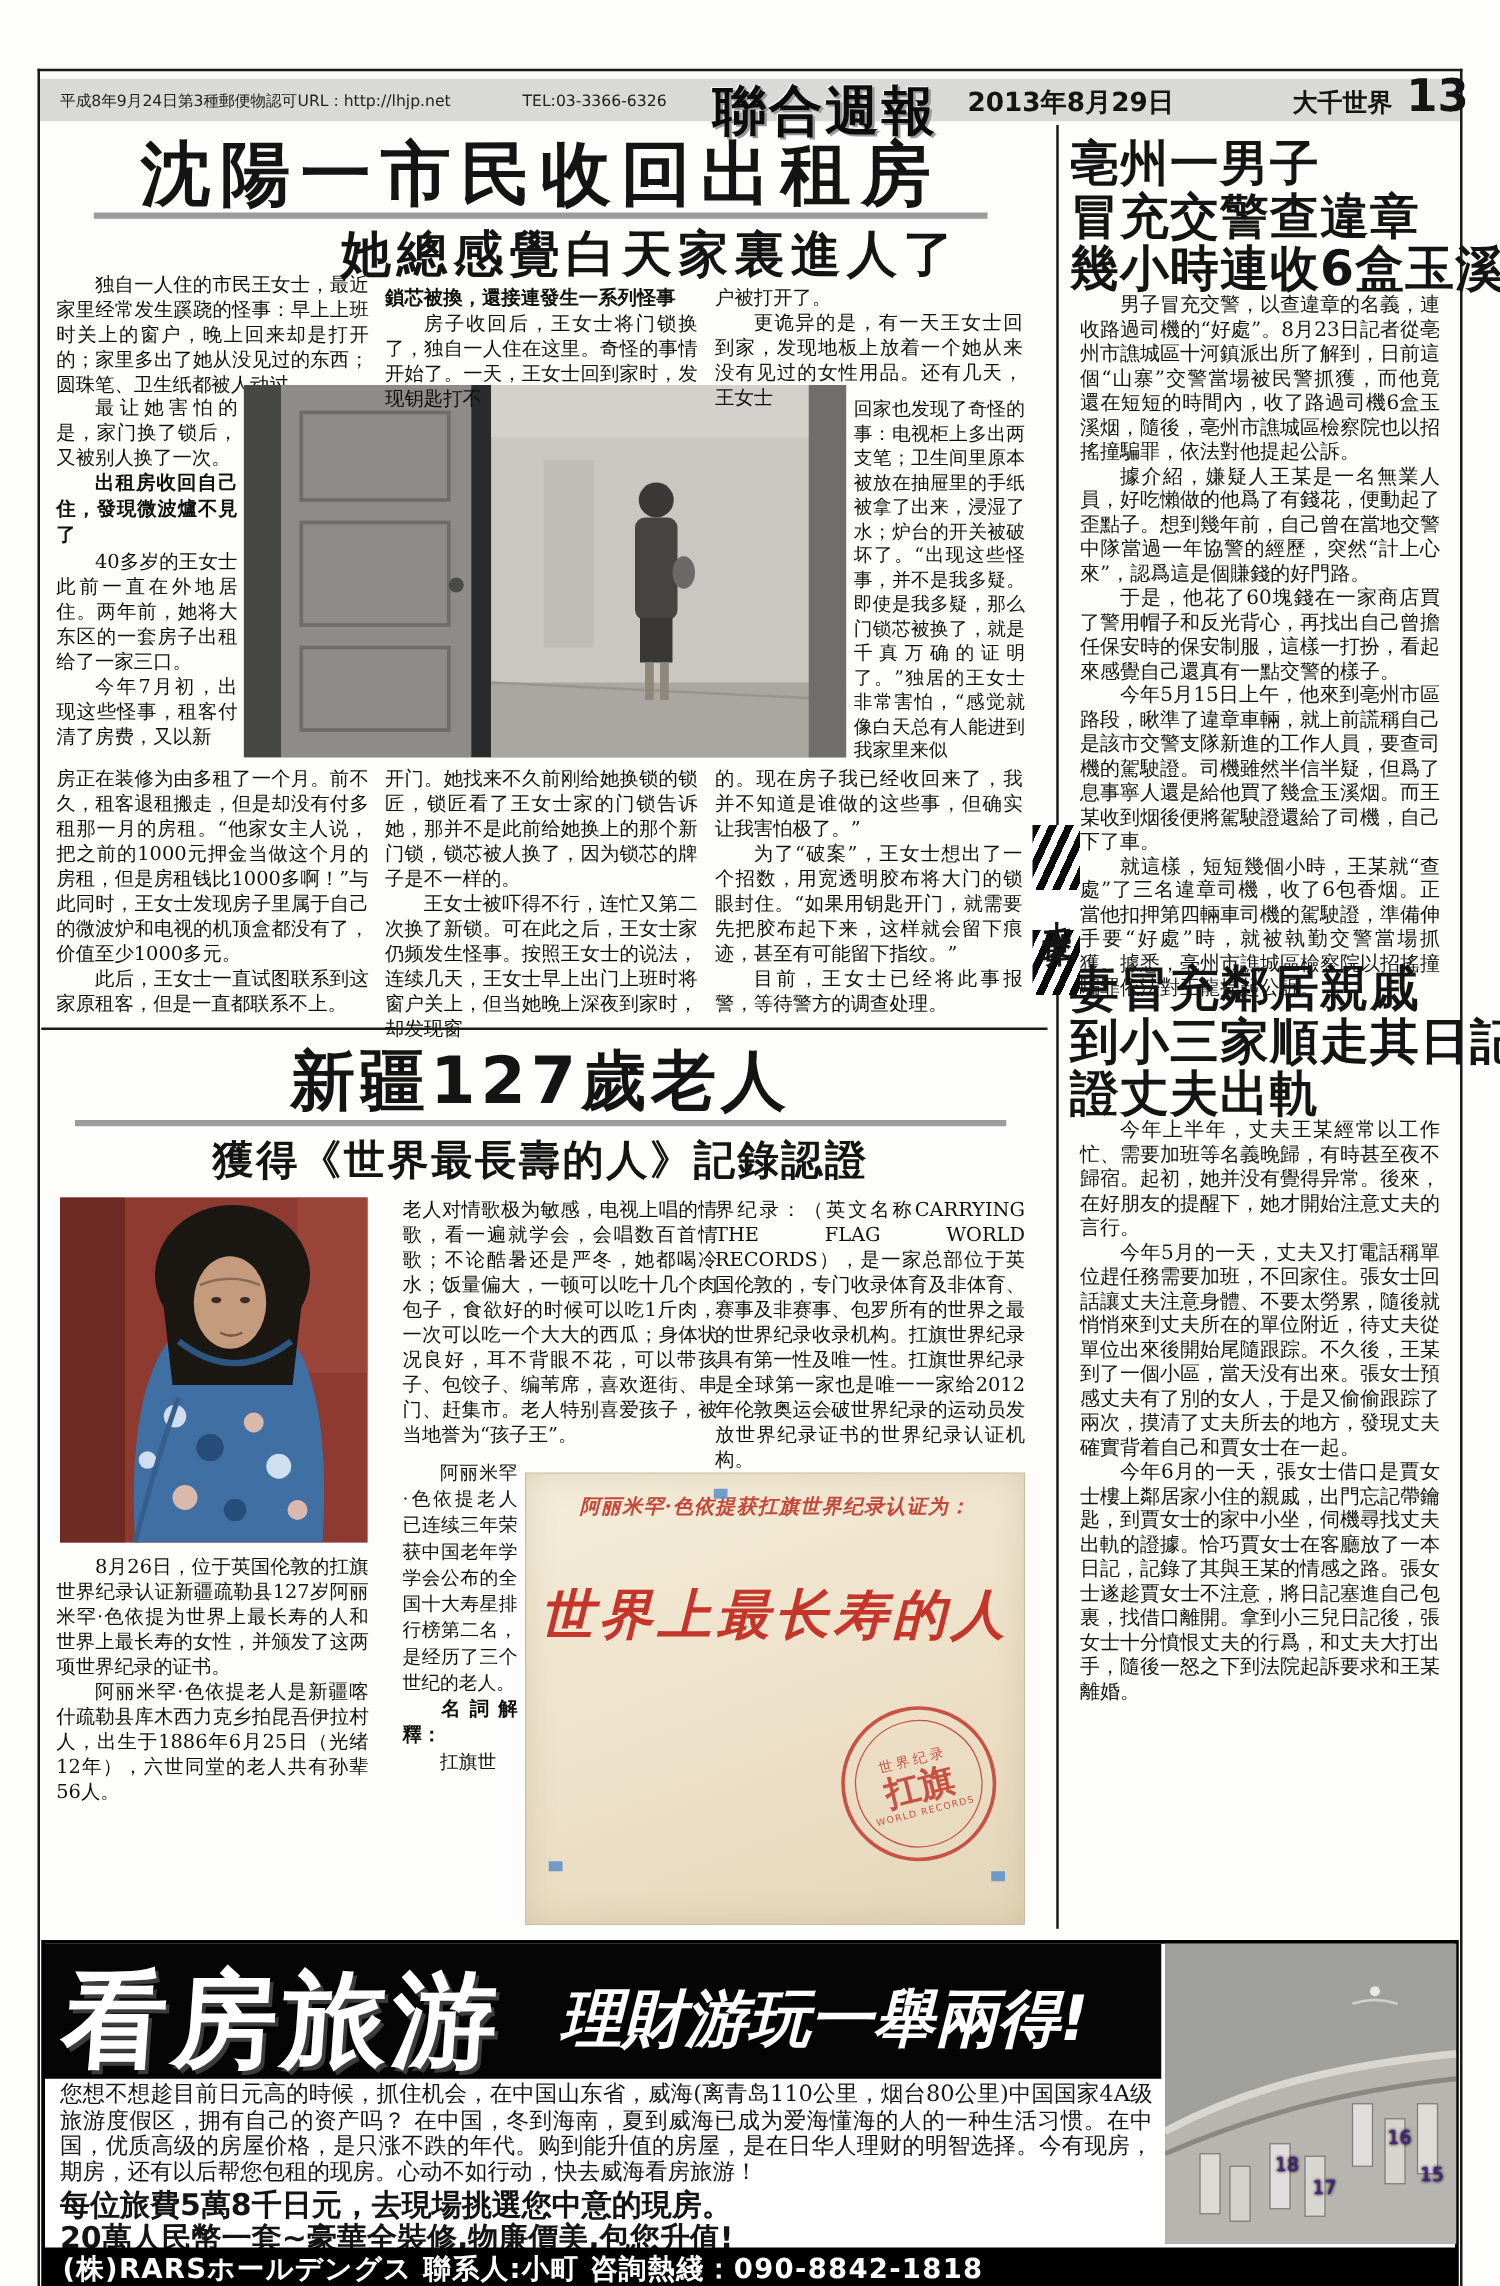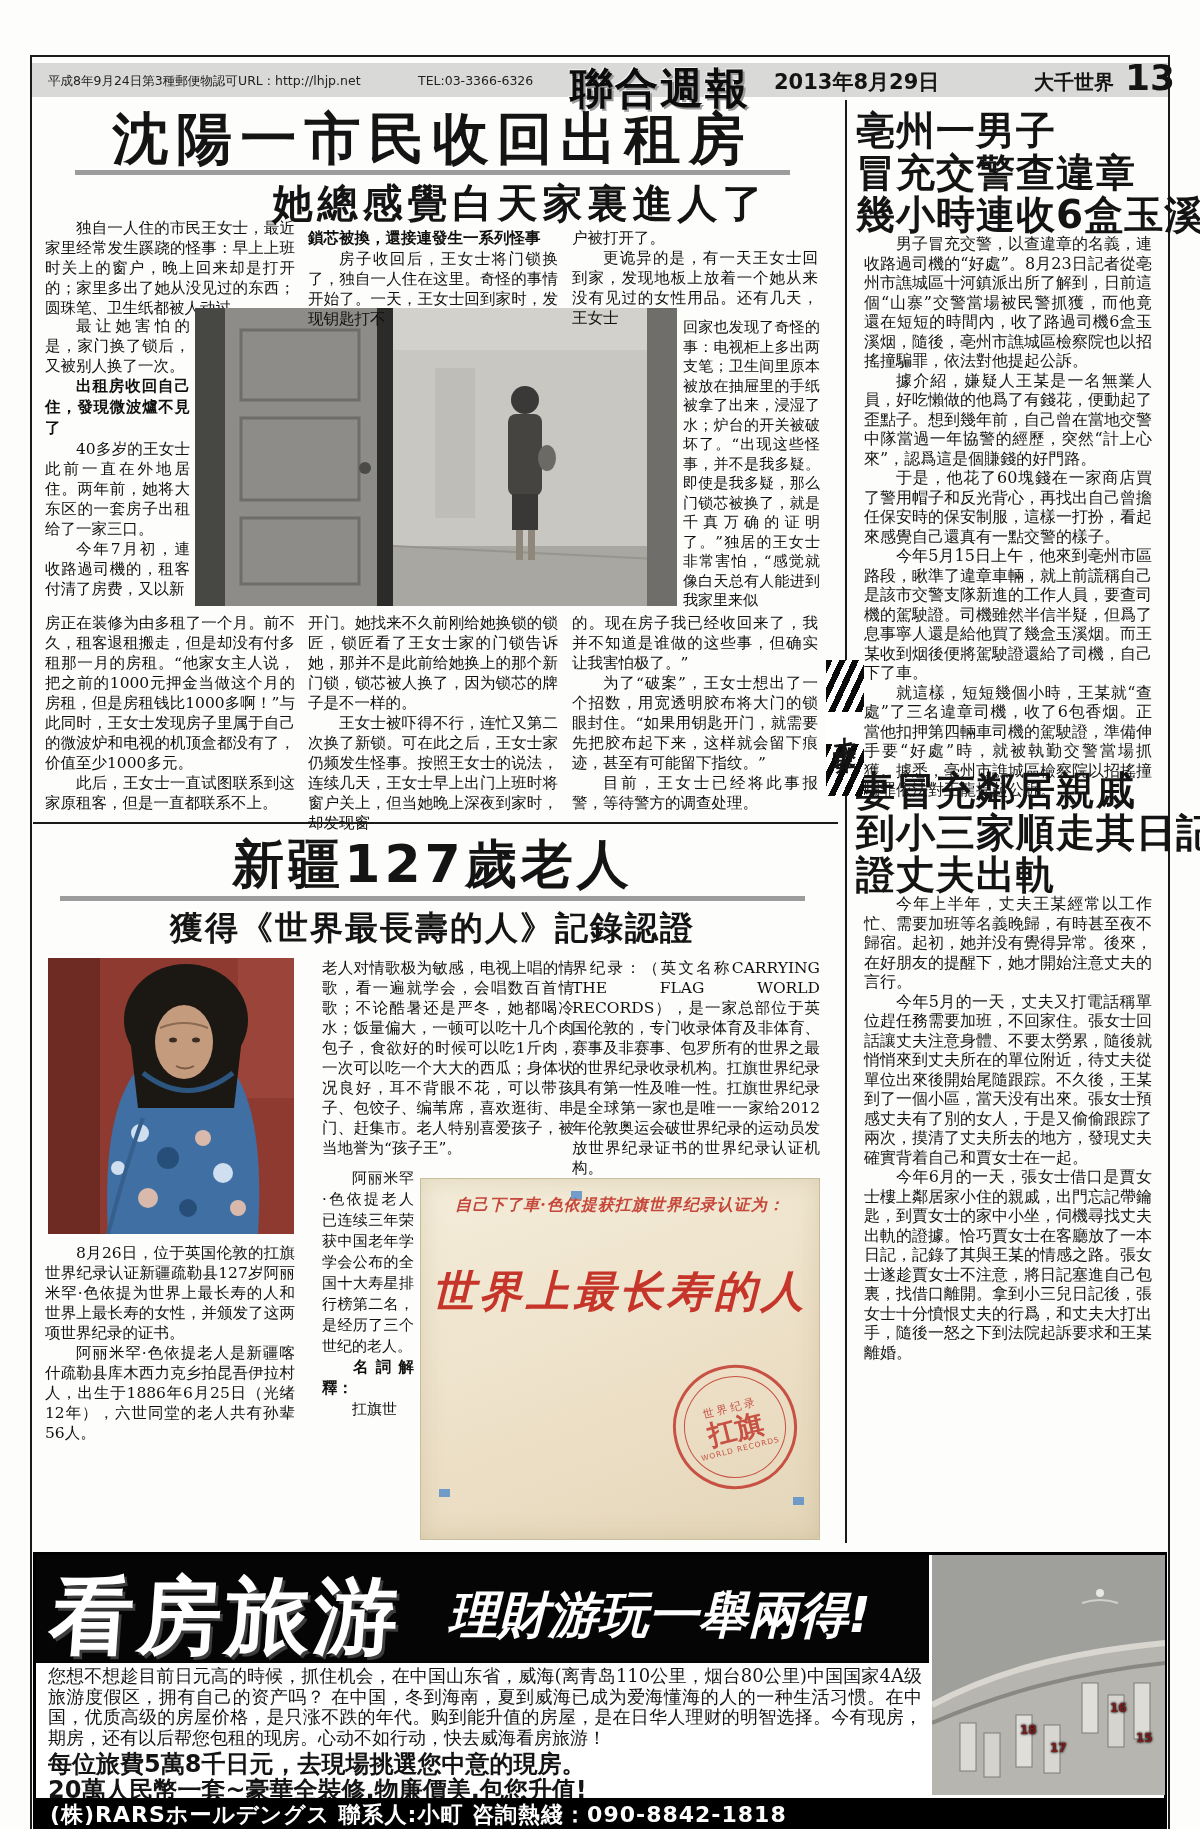--- a/index.html
+++ b/index.html
@@ -72,21 +72,21 @@
   .vtext{writing-mode:vertical-rl;font-family:"DejaVu Sans",sans-serif;font-weight:900;font-size:23px;
          letter-spacing:5px;padding:6px 0;margin:0 auto;transform:skewY(-4deg);}
   
   .ad-box{left:33px;top:1552px;width:1134px;height:277px;border:3px solid #000;box-sizing:border-box;background:#fff;}
   .ad-banner{left:36px;top:1555px;width:893px;height:108px;background:#050505;}
   .ad-kanfang{left:50px;top:1560px;font-family:"DejaVu Sans",sans-serif;font-weight:900;font-size:84px;color:#fff;
               letter-spacing:4px;transform:skewX(-4deg);white-space:nowrap;text-shadow:3px 3px 0 #3c3c3c;}
   .ad-slogan{left:448px;top:1582px;font-family:"DejaVu Sans",sans-serif;font-weight:900;font-style:italic;
              font-size:50px;color:#fff;white-space:nowrap;}
   .ad-photo{left:932px;top:1555px;width:233px;height:240px;background:#9f9f9c;}
-  .ad-num{position:absolute;color:#7f1d1d;font-family:"DejaVu Sans",sans-serif;font-weight:700;font-size:12px;
+  .ad-num{position:absolute;color:#4c1d95;font-family:"DejaVu Sans",sans-serif;font-weight:400;font-size:15px;
           text-shadow:0 0 3px #000,0 0 2px #000;}
   .ad-body{left:48px;top:1666px;width:874px;font-size:18px;line-height:20.5px;text-align:justify;font-weight:500;}
   .ad-b1{left:48px;top:1748px;font-family:"DejaVu Sans",sans-serif;font-weight:900;font-size:24px;white-space:nowrap;}
   .ad-b2{left:48px;top:1774px;font-family:"DejaVu Sans",sans-serif;font-weight:900;font-size:24px;white-space:nowrap;}
   .ad-contact{left:36px;top:1798px;width:1129px;height:31px;background:#000;color:#fff;}
   .ad-contact span{position:absolute;left:14px;top:2px;font-family:"DejaVu Sans",sans-serif;font-weight:800;
                    font-size:22px;letter-spacing:1px;white-space:nowrap;}
 </style>
 </head>
 <body>
@@ -112,21 +112,21 @@
   <div class="abs a1-subtitle">她總感覺白天家裏進人了</div>
 
   <div class="abs txt a1-c1top">
     <p class="ind">独自一人住的市民王女士，最近家里经常发生蹊跷的怪事：早上上班时关上的窗户，晚上回来却是打开的；家里多出了她从没见过的东西；圆珠笔、卫生纸都被人动过。</p>
   </div>
 
   <div class="abs txt a1-c1narrow">
     <p class="ind">最让她害怕的是，家门换了锁后，又被别人换了一次。</p>
     <p class="subhead ind">出租房收回自己住，發現微波爐不見了</p>
     <p class="ind">40多岁的王女士此前一直在外地居住。两年前，她将大东区的一套房子出租给了一家三口。</p>
-    <p class="ind">今年7月初，連收路過司機的，租客付清了房费，又以新</p>
+    <p class="ind">今年7月初，出现这些怪事，租客付清了房费，又以新</p>
   </div>
 
   <div class="abs a1-photo">
     <svg width="482" height="298" viewBox="0 0 482 298">
       <rect x="0" y="0" width="482" height="298" fill="#b9b7b2"></rect>
       <rect x="0" y="0" width="30" height="298" fill="#474744"></rect>
       <rect x="30" y="0" width="152" height="298" fill="#8e8c88"></rect>
       <rect x="46" y="22" width="118" height="70" fill="none" stroke="#6f6d69" stroke-width="3"></rect>
       <rect x="46" y="110" width="118" height="82" fill="none" stroke="#6f6d69" stroke-width="3"></rect>
       <rect x="46" y="210" width="118" height="66" fill="none" stroke="#6f6d69" stroke-width="3"></rect>
@@ -222,21 +222,21 @@
     <p class="ind">阿丽米罕·色依提老人已连续三年荣获中国老年学学会公布的全国十大寿星排行榜第二名，是经历了三个世纪的老人。</p>
     <p class="subhead ind">名詞解釋：</p>
     <p class="ind">扛旗世</p>
   </div>
 
   <div class="abs txt a2-colR">
     <p>界纪录：（英文名称CARRYING THE FLAG WORLD RECORDS），是一家总部位于英国伦敦的，专门收录体育及非体育、赛事及非赛事、包罗所有的世界之最的世界纪录收录机构。扛旗世界纪录具有第一性及唯一性。扛旗世界纪录是全球第一家也是唯一一家给2012年伦敦奥运会破世界纪录的运动员发放世界纪录证书的世界纪录认证机构。</p>
   </div>
 
   <div class="abs a2-cert">
-    <div class="cert-line">自己下了車·色依提获扛旗世界纪录认证为：</div>
+    <div class="cert-line">阿丽米罕·色依提获扛旗世界纪录认证为：</div>
     <div class="cert-main">世界上最长寿的人</div>
     <div class="stamp">
       <div class="stamp-inner">
         <div class="stamp-top">世界纪录</div>
         <div class="stamp-mid">扛旗</div>
         <div class="stamp-bot">WORLD RECORDS</div>
       </div>
     </div>
     <div class="bluemark" style="left:18px;top:310px;"></div>
     <div class="bluemark" style="left:150px;top:12px;"></div>

